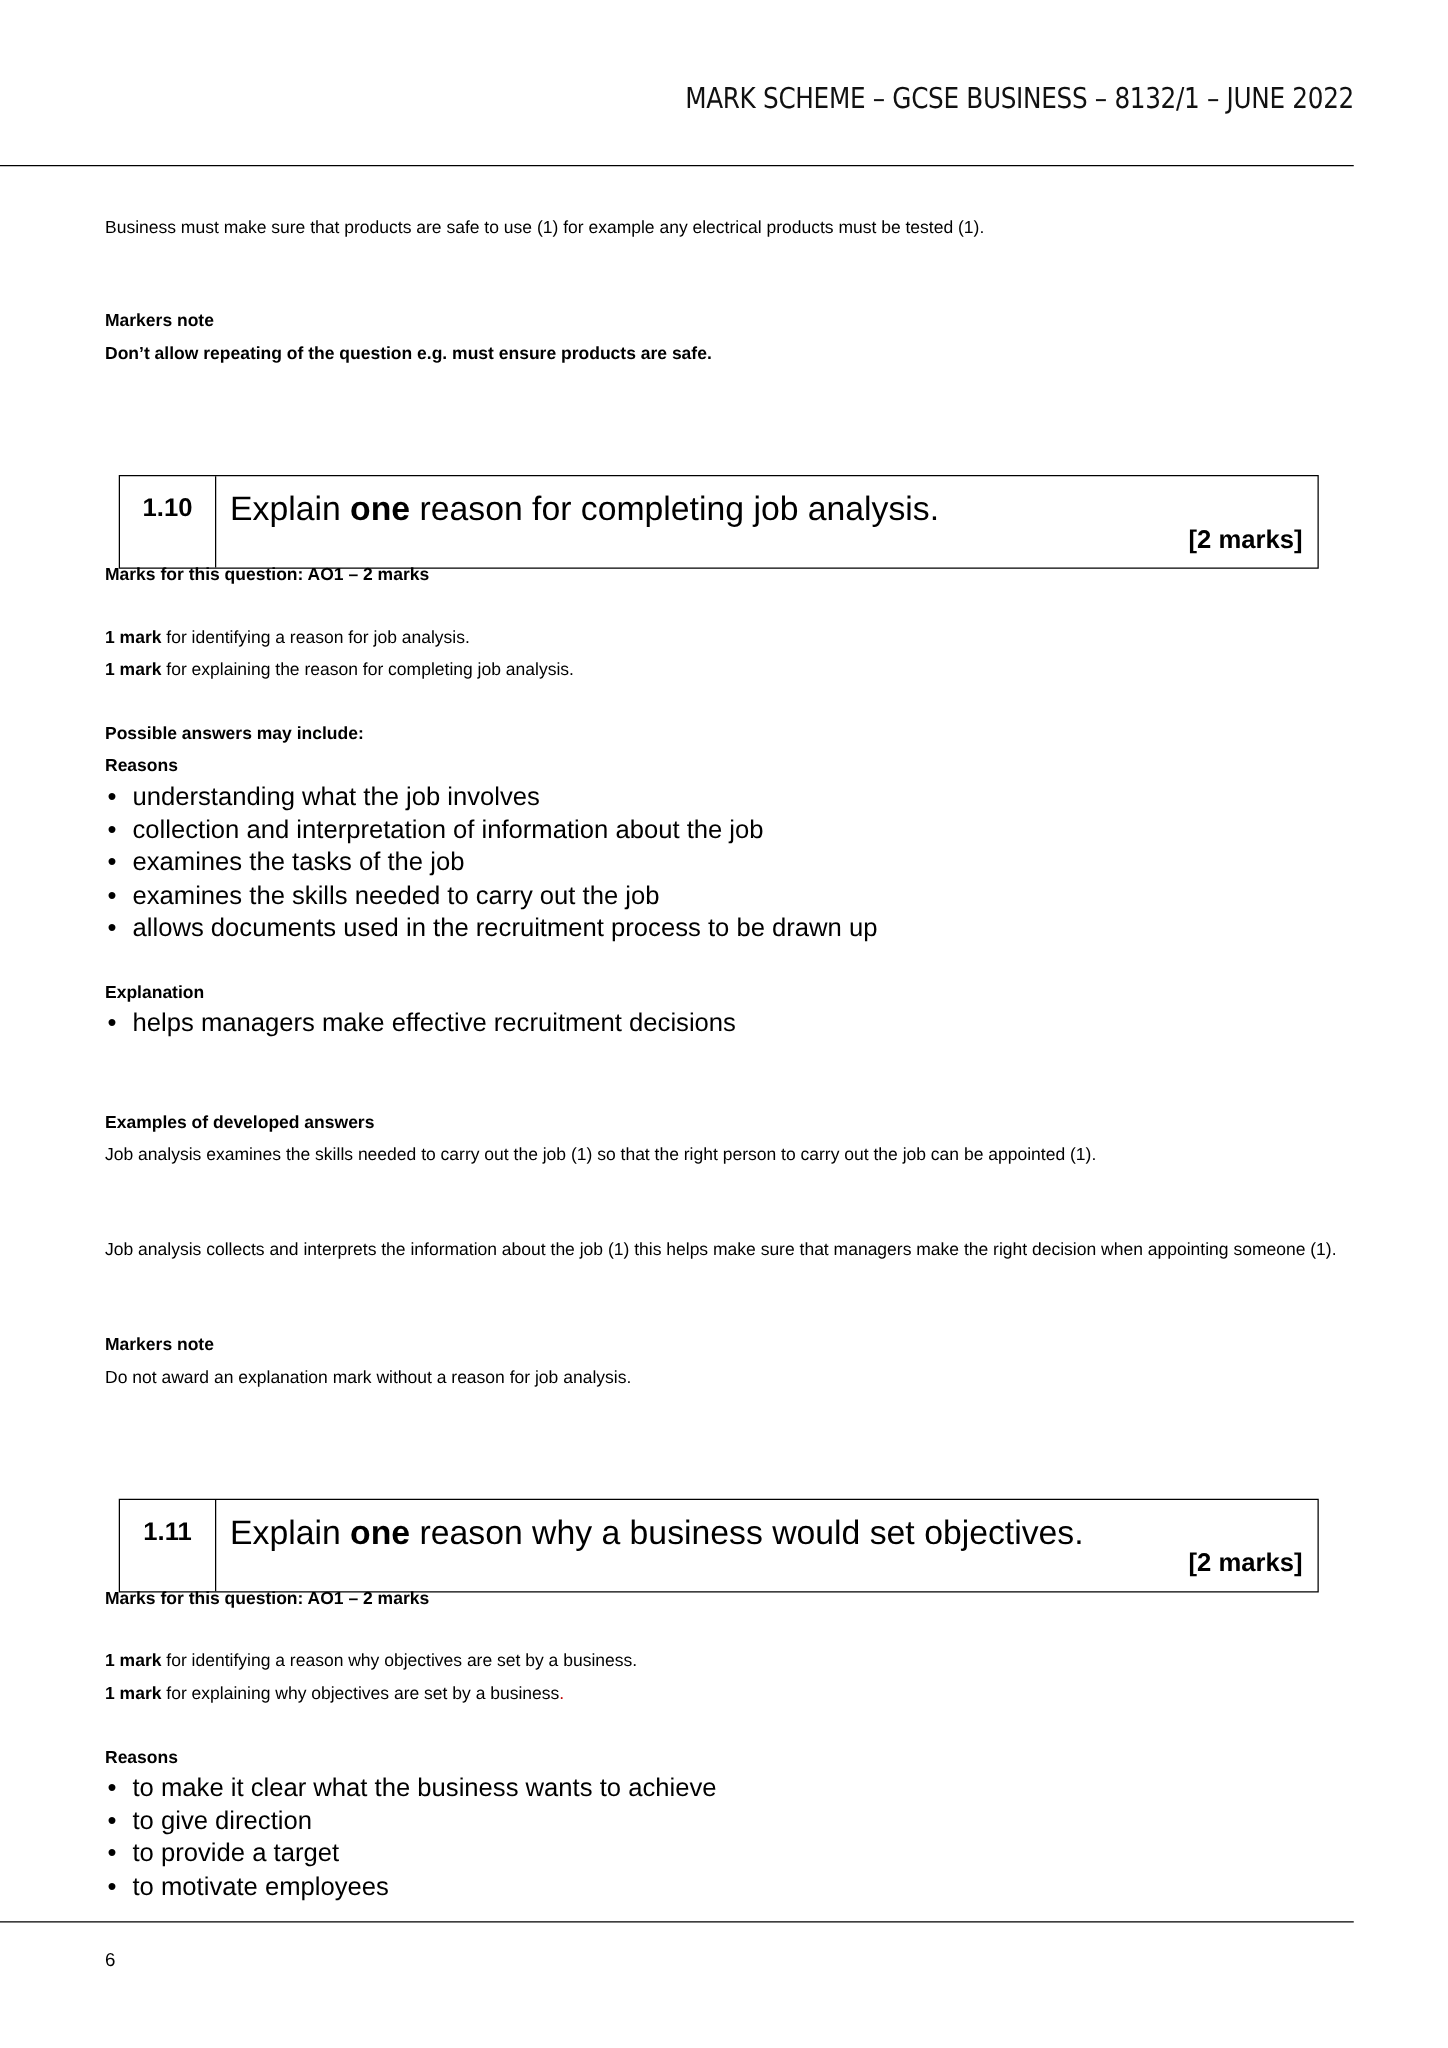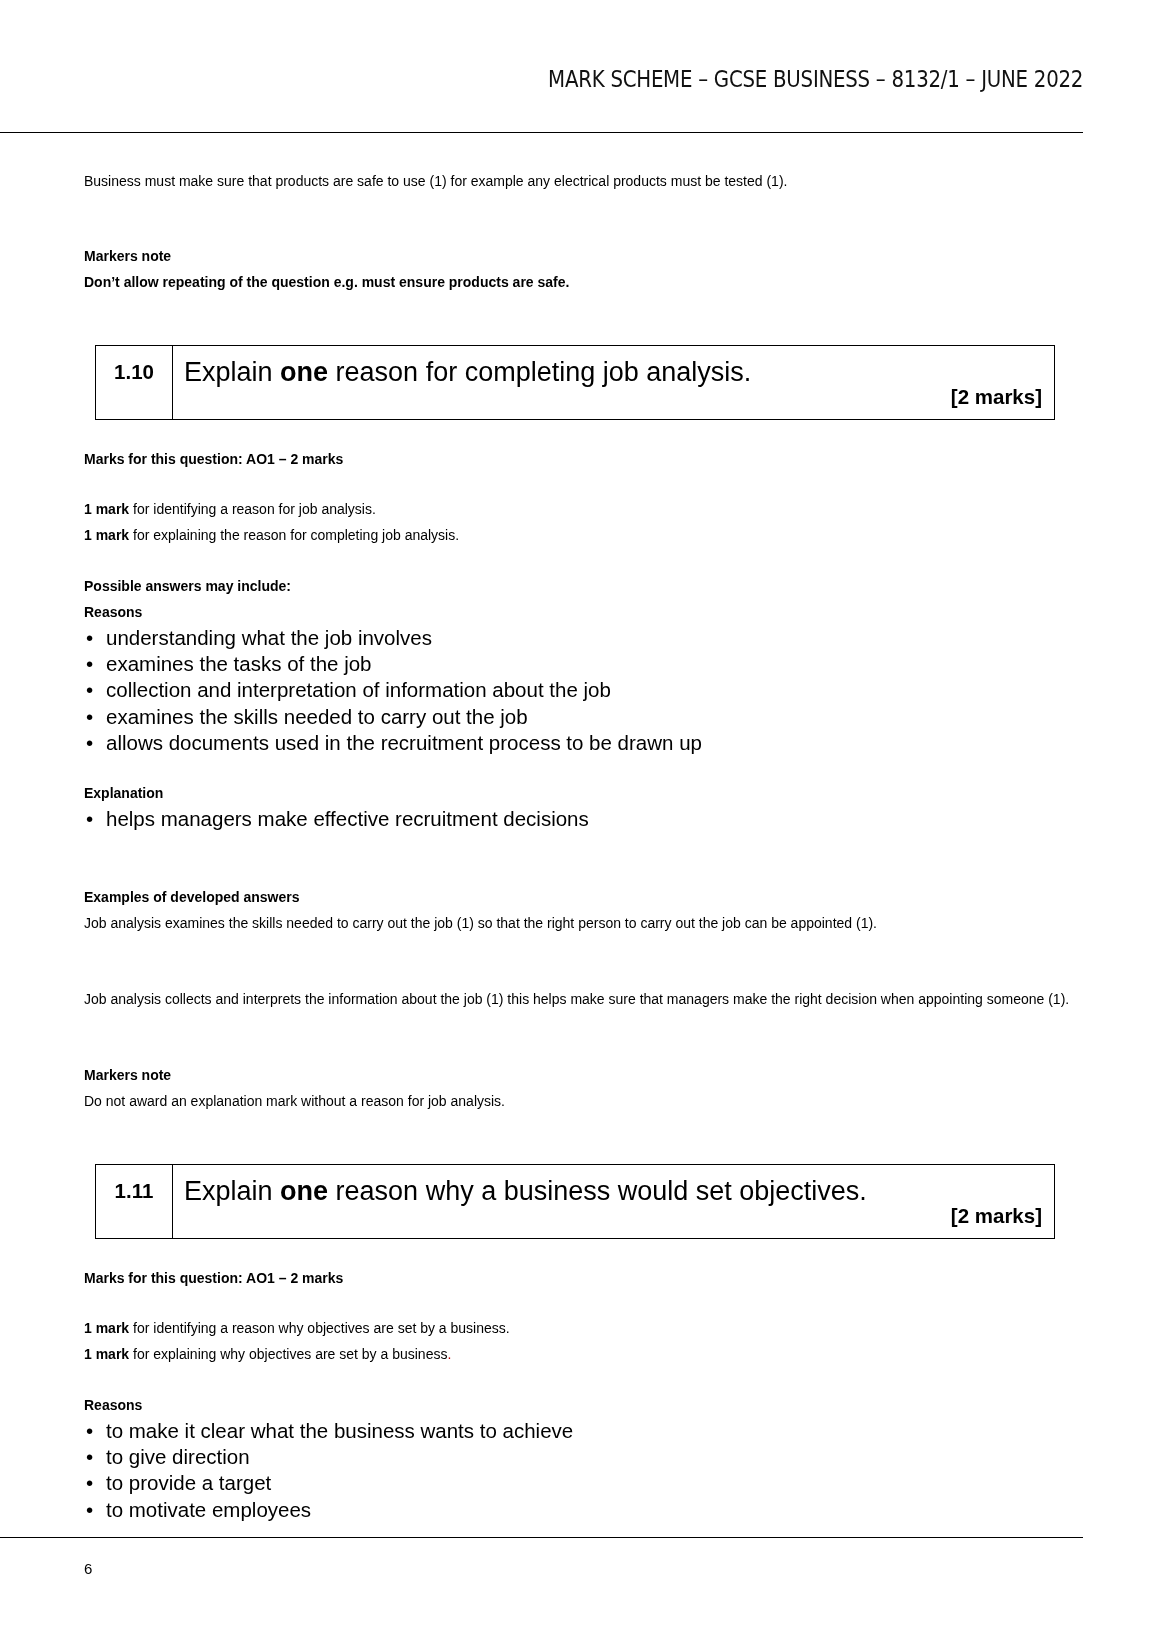--- a/index.html
+++ b/index.html
@@ -3,21 +3,21 @@
   <meta charset="utf-8">
   <style>
     html, body { margin: 0; padding: 0; background: #ffffff; }
     body { width: 1158px; height: 1638px; position: relative; overflow: hidden;
            font-family: "Liberation Sans", sans-serif; color: #000; }
     .header-title { position: absolute; right: 75px; top: 66px; font-family: "DejaVu Sans", sans-serif;
                     font-size: 23px; font-weight: normal; letter-spacing: -0.3px; transform: scaleX(0.86); transform-origin: right center; color: #111; }
     .rule { position: absolute; left: 0; width: 1083px; height: 0; border-top: 1.5px solid #000; }
     .p { position: absolute; left: 84px; width: 999px; font-size: 14px; line-height: 26px; }
     .b { font-weight: bold; }
-    .qbox { position: absolute; left: 95px; width: 958px; height: 73px; border: 1.5px solid #000; }
+    .qbox { position: absolute; left: 95px; width: 958px; height: 73px; border: 1.5px solid #000; margin-top: 35px; }
     .qnum { position: absolute; left: 0; top: 0; width: 77px; height: 73px; border-right: 1.5px solid #000;
             font-weight: bold; font-size: 20.5px; text-align: center; line-height: 26px; padding-top: 13px; box-sizing: border-box; }
     .qtext { position: absolute; left: 88px; top: 13px; font-size: 27px; line-height: 26px; }
     .qmarks { position: absolute; right: 12px; top: 38px; font-size: 20.5px; font-weight: bold; line-height: 26px; }
     ul.bl { position: absolute; left: 84px; margin: 0; padding: 0; list-style: none; font-size: 20.5px; line-height: 26.2px; }
     ul.bl li { position: relative; padding-left: 22px; }
     ul.bl li::before { content: "\2022"; position: absolute; left: 2px; top: 0; }
     .red { color: #c00000; }
     .pagenum { position: absolute; left: 84px; top: 1560px; font-size: 15px; }
   </style>
@@ -38,22 +38,22 @@
 </div>
 
 <div class="p b" style="top:446px;">Marks for this question: AO1 – 2 marks</div>
 <div class="p" style="top:496px;"><span class="b">1 mark</span><span> for identifying a reason for job analysis.</span></div>
 <div class="p" style="top:522px;"><span class="b">1 mark</span><span> for explaining the reason for completing job analysis.</span></div>
 
 <div class="p b" style="top:573px;">Possible answers may include:</div>
 <div class="p b" style="top:599px;">Reasons</div>
 <ul class="bl" style="top:625px;">
   <li>understanding what the job involves</li>
+  <li>collection and interpretation of information about the job</li>
   <li>examines the tasks of the job</li>
-  <li>collection and interpretation of information about the job</li>
   <li>examines the skills needed to carry out the job</li>
   <li>allows documents used in the recruitment process to be drawn up</li>
 </ul>
 
 <div class="p b" style="top:780px;">Explanation</div>
 <ul class="bl" style="top:806px;">
   <li>helps managers make effective recruitment decisions</li>
 </ul>
 
 <div class="p b" style="top:884px;">Examples of developed answers</div>

